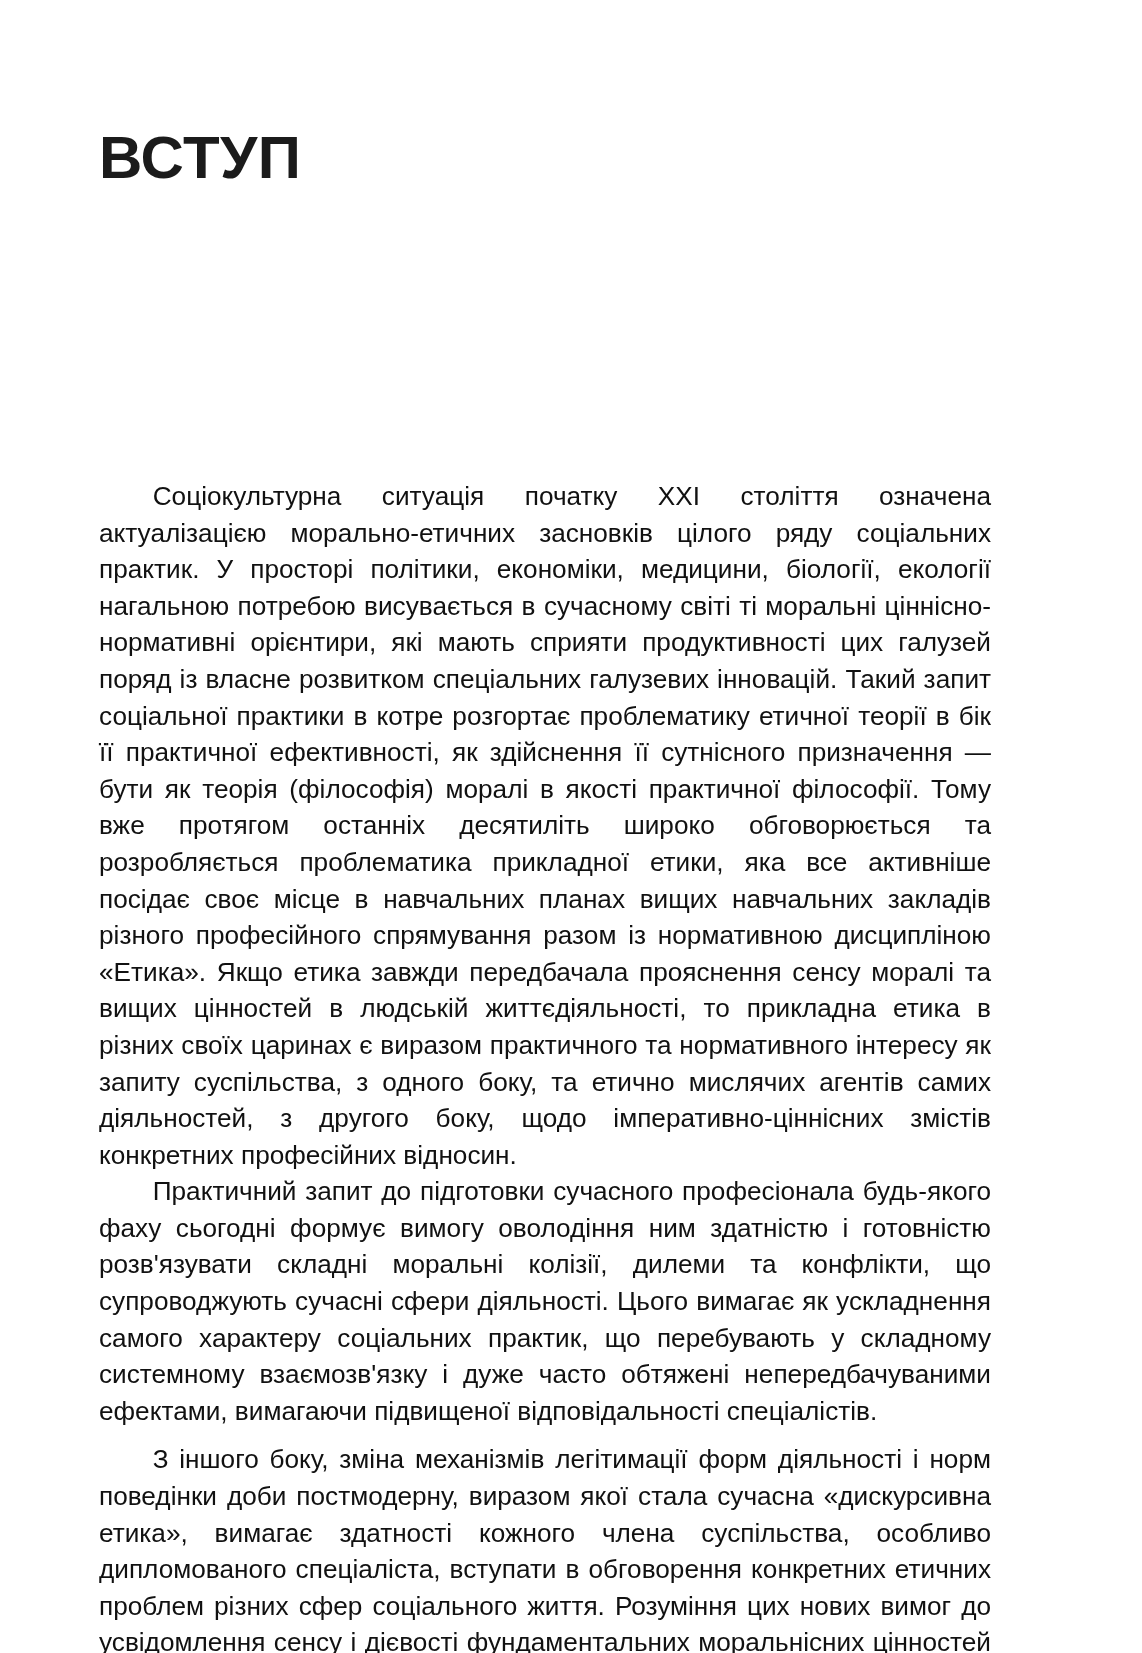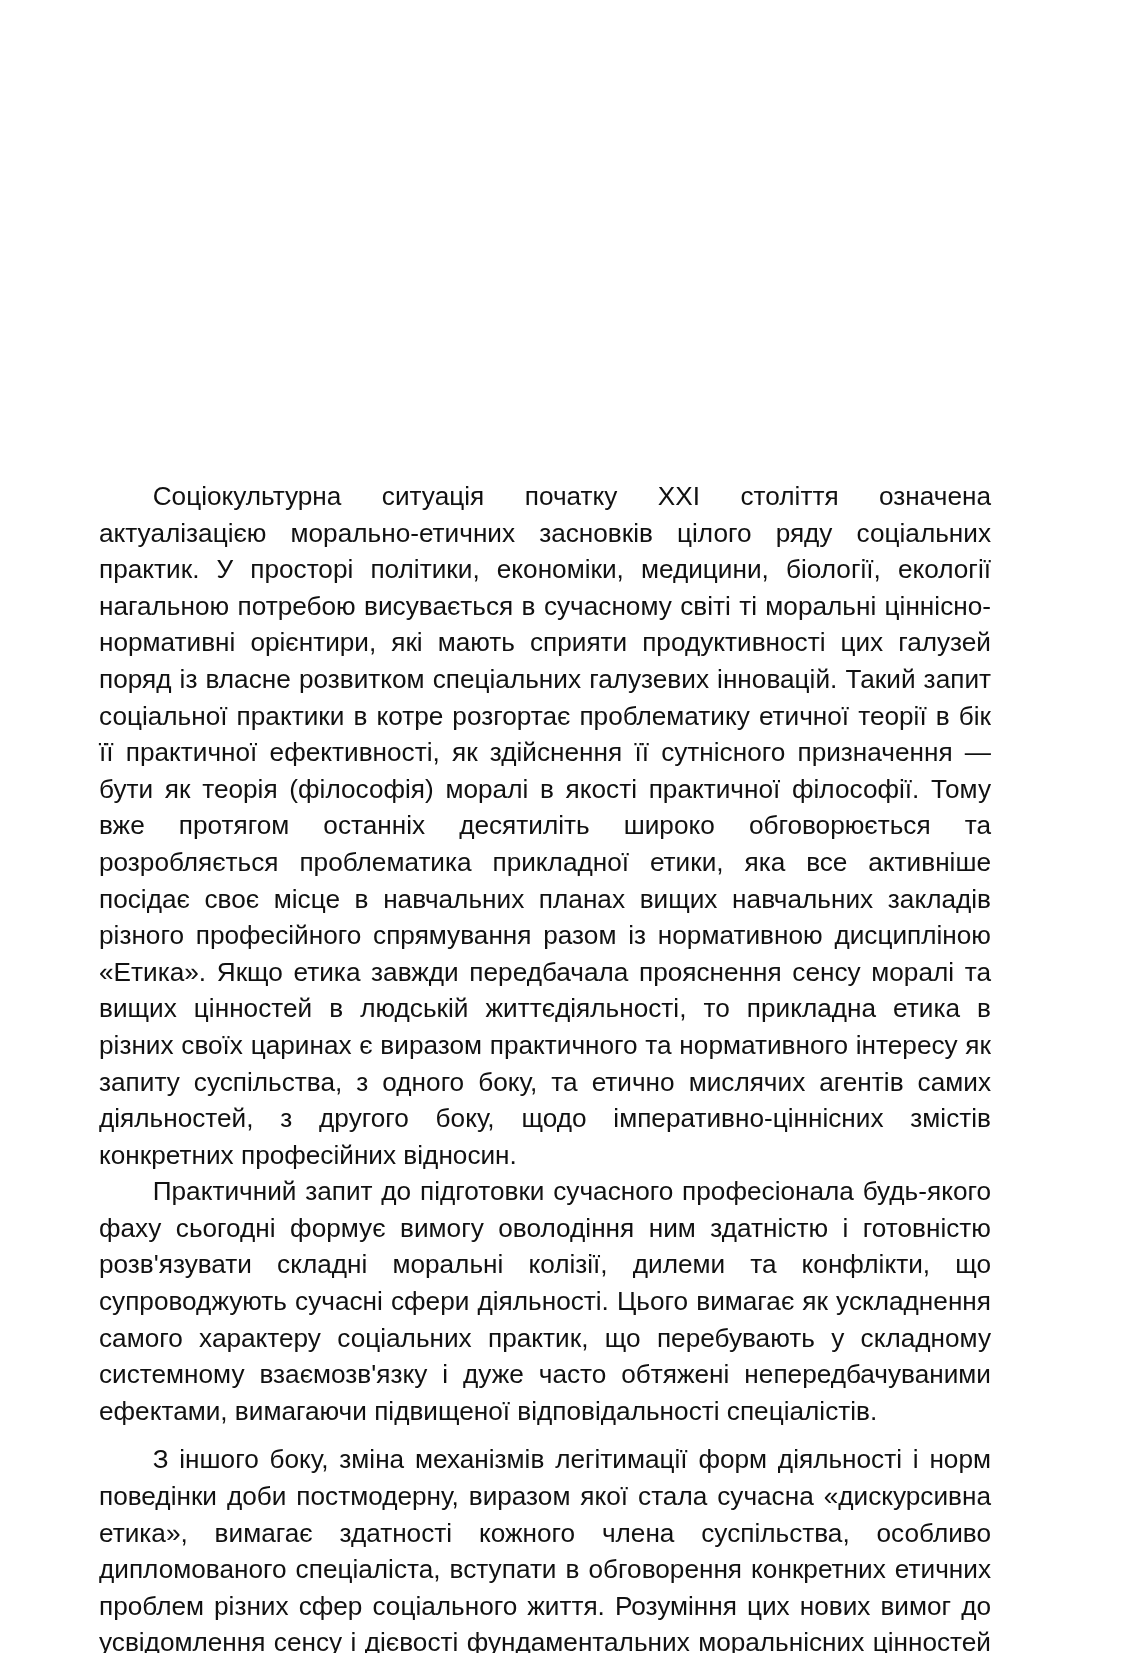--- a/index.html
+++ b/index.html
@@ -52,20 +52,21 @@
   .para.continues {
     text-align-last: justify;
     margin-top: 12px;
   }
 </style>
 </head>
 <body>
 
 <div class="page">
 
+  <h1 class="chapter-title">ВСТУП</h1>
 
   <div class="body-block">
     <p class="para">Соціокультурна ситуація початку XXI століття означена актуалізацією морально-етичних засновків цілого ряду соціальних практик. У просторі політики, економіки, медицини, біології, екології нагальною потребою висувається в сучасному світі ті моральні ціннісно-нормативні орієнтири, які мають сприяти продуктивності цих галузей поряд із власне розвитком спеціальних галузевих інновацій. Такий запит соціальної практики в котре розгортає проблематику етичної теорії в бік її практичної ефективності, як здійснення її сутнісного призначення — бути як теорія (філософія) моралі в якості практичної філософії. Тому вже протягом останніх десятиліть широко обговорюється та розробляється проблематика прикладної етики, яка все активніше посідає своє місце в навчальних планах вищих навчальних закладів різного професійного спрямування разом із нормативною дисципліною «Етика». Якщо етика завжди передбачала прояснення сенсу моралі та вищих цінностей в людській життєдіяльності, то прикладна етика в різних своїх царинах є виразом практичного та нормативного інтересу як запиту суспільства, з одного боку, та етично мислячих агентів самих діяльностей, з другого боку, щодо імперативно-ціннісних змістів конкретних професійних відносин.</p>
     <p class="para">Практичний запит до підготовки сучасного професіонала будь-якого фаху сьогодні формує вимогу оволодіння ним здатністю і готовністю розв'язувати складні моральні колізії, дилеми та конфлікти, що супроводжують сучасні сфери діяльності. Цього вимагає як ускладнення самого характеру соціальних практик, що перебувають у складному системному взаємозв'язку і дуже часто обтяжені непередбачуваними ефектами, вимагаючи підвищеної відповідальності спеціалістів.</p>
     <p class="para continues">З іншого боку, зміна механізмів легітимації форм діяльності і норм поведінки доби постмодерну, виразом якої стала сучасна «дискурсивна етика», вимагає здатності кожного члена суспільства, особливо дипломованого спеціаліста, вступати в обговорення конкретних етичних проблем різних сфер соціального життя. Розуміння цих нових вимог до усвідомлення сенсу і дієвості фундаментальних моральнісних цінностей у профе-</p>
   </div>
 
 </div>
 
 </body></html>

